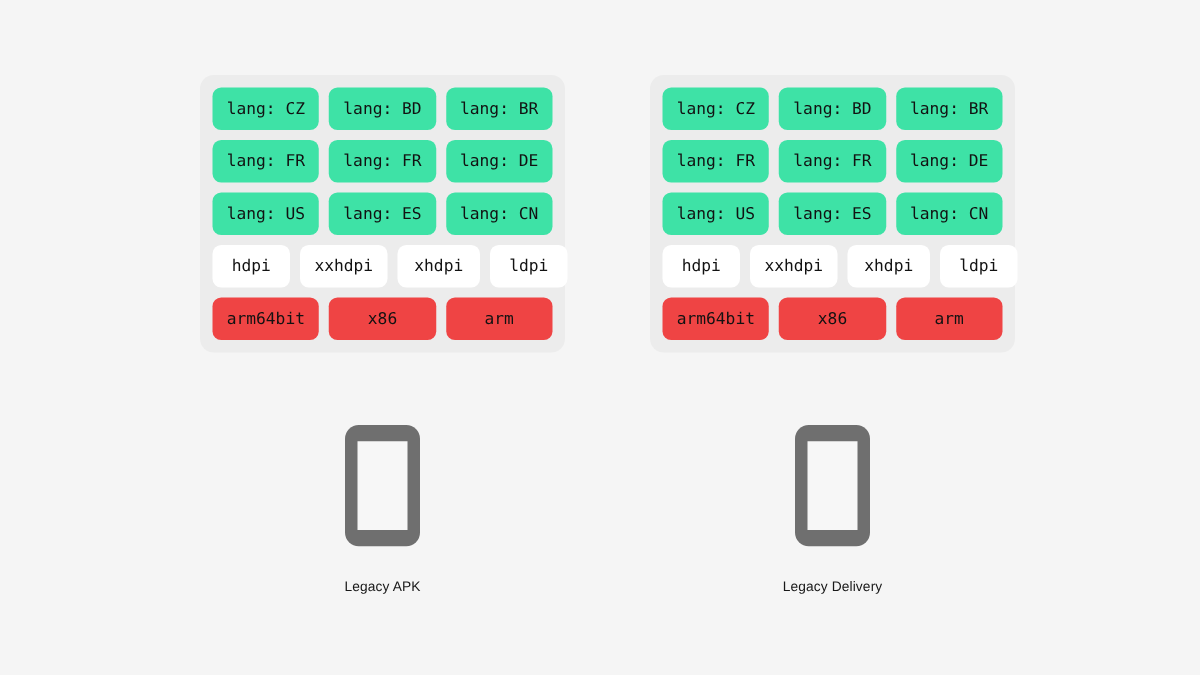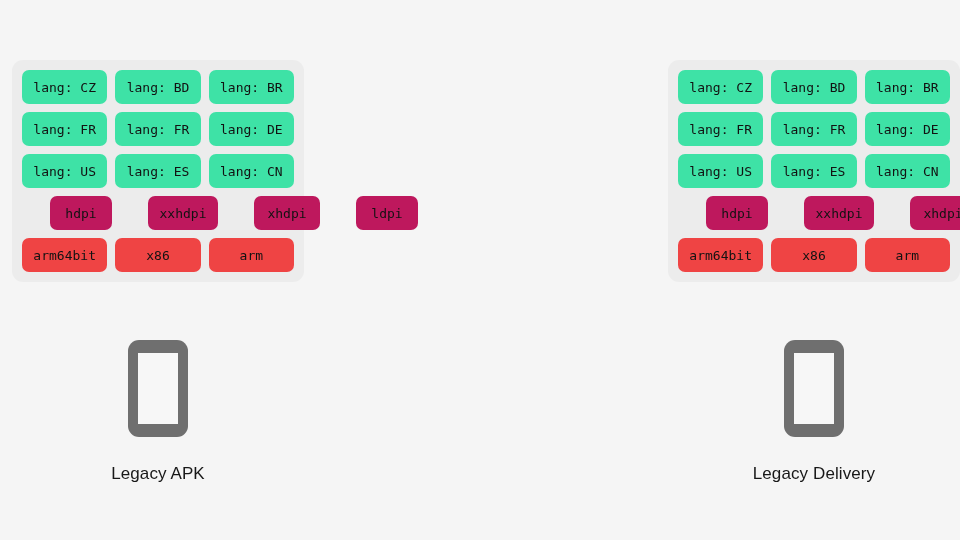--- a/index.html
+++ b/index.html
@@ -12,21 +12,21 @@
     background: #f5f5f5;
     font-family: "Liberation Sans", sans-serif;
     overflow: hidden;
     position: relative;
   }
 
   .stage {
     position: absolute;
     inset: 0;
     display: flex;
-    justify-content: space-between;
+    justify-content: center;
     gap: 68px;
     padding-top: 60px;
     box-sizing: border-box;
     padding-left: 12px;
   }
 
   .column {
     width: 292px;
     display: flex;
     flex-direction: column;
@@ -58,21 +58,21 @@
     justify-content: center;
     font-family: "DejaVu Sans Mono", "Liberation Mono", monospace;
     font-size: 13px;
     color: #121212;
     letter-spacing: 0px;
     white-space: nowrap;
     user-select: none;
   }
 
   .chip.lang  { background: #3ee2a6; flex: 1 1 0; }
-  .chip.dpi   { background: #be185d; margin-left: 28px; }
+  .chip.dpi   { background: #ffffff; }
   .chip.abi   { background: #ef4444; flex: 1 1 0; }
 
   
   .chip.dpi.w-hdpi   { flex: 0 0 62px; }
   .chip.dpi.w-xxhdpi { flex: 0 0 70px; }
   .chip.dpi.w-xhdpi  { flex: 0 0 66px; }
   .chip.dpi.w-ldpi   { flex: 0 0 62px; }
 
   
   .device-block {
@@ -93,21 +93,21 @@
   }
 
   .phone-screen {
     width: 40px;
     height: 71px;
     background: #f7f7f7;
   }
 
   .caption {
     margin-top: 27px;
-    font-size: 17px;
+    font-size: 11px;
     color: #181818;
     letter-spacing: 0.1px;
     white-space: nowrap;
   }
 </style>
 </head>
 <body>
 
 <div class="stage">
 

